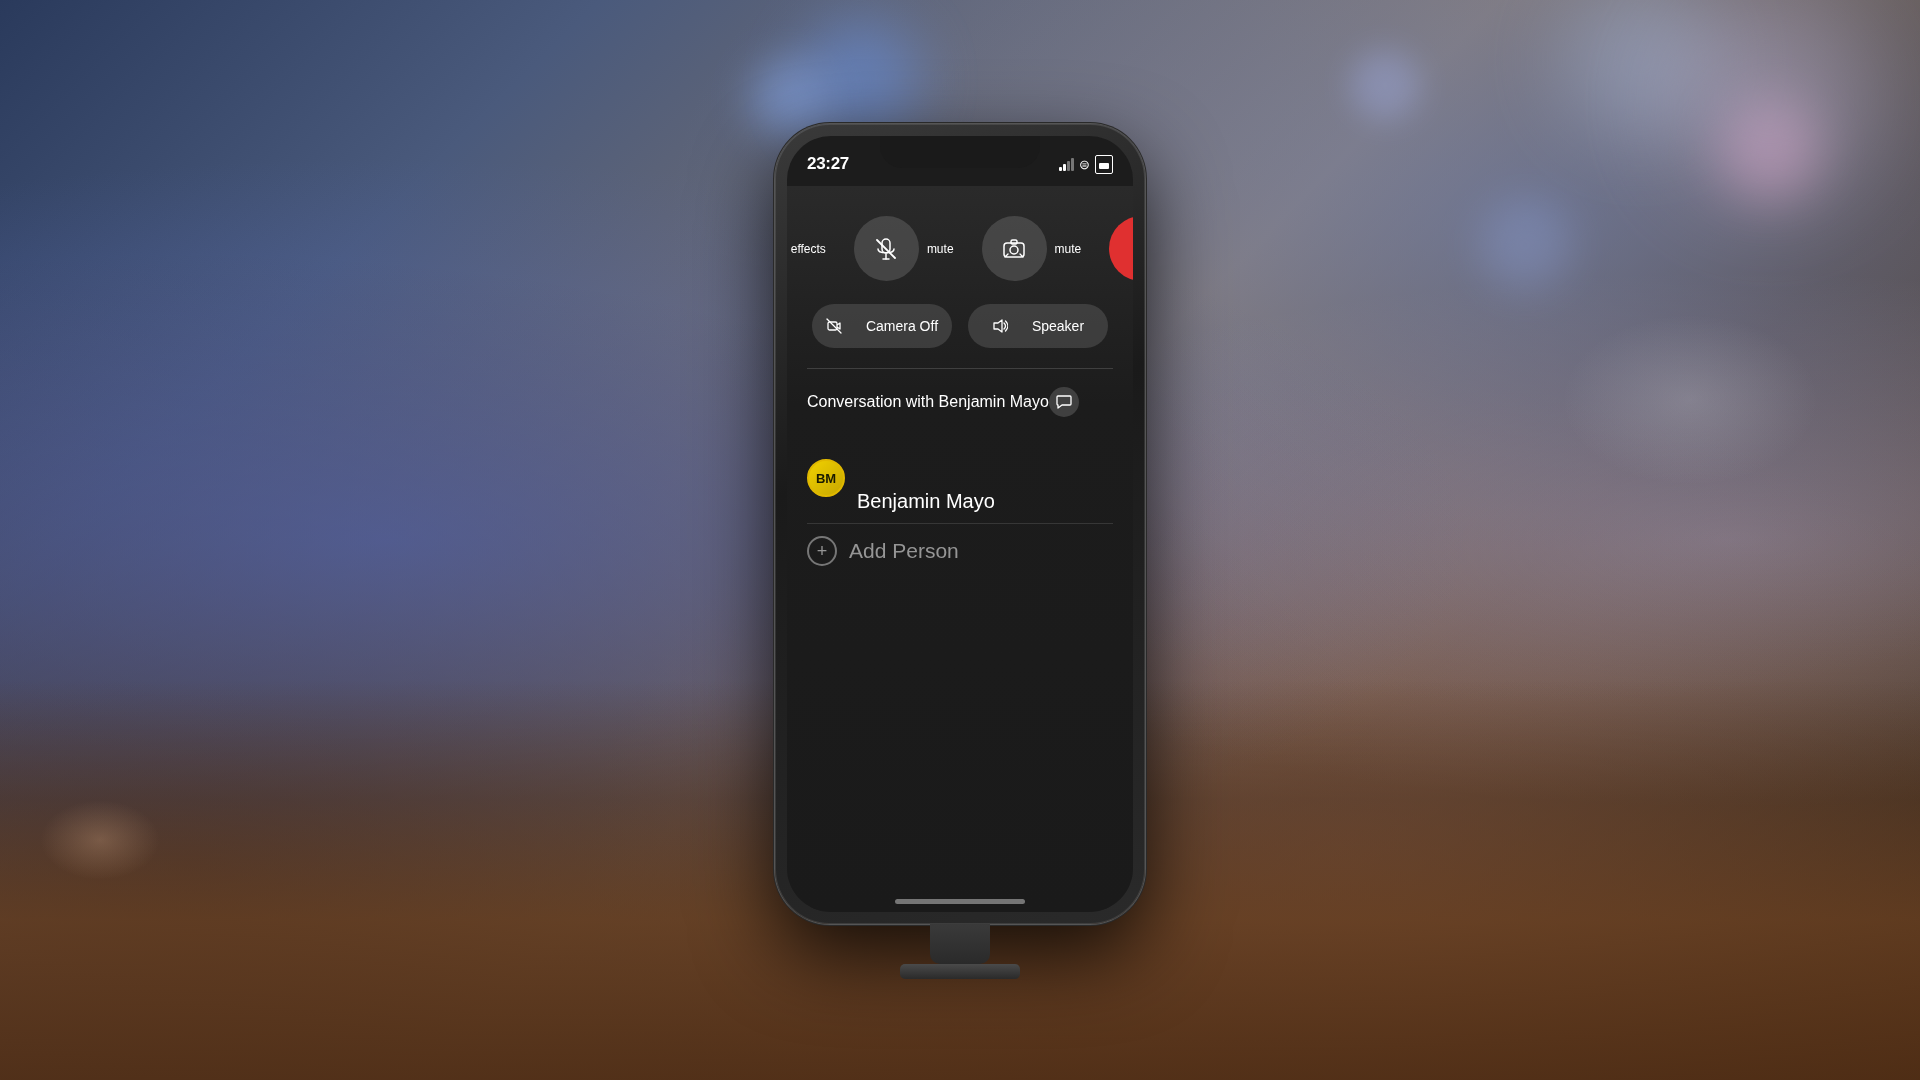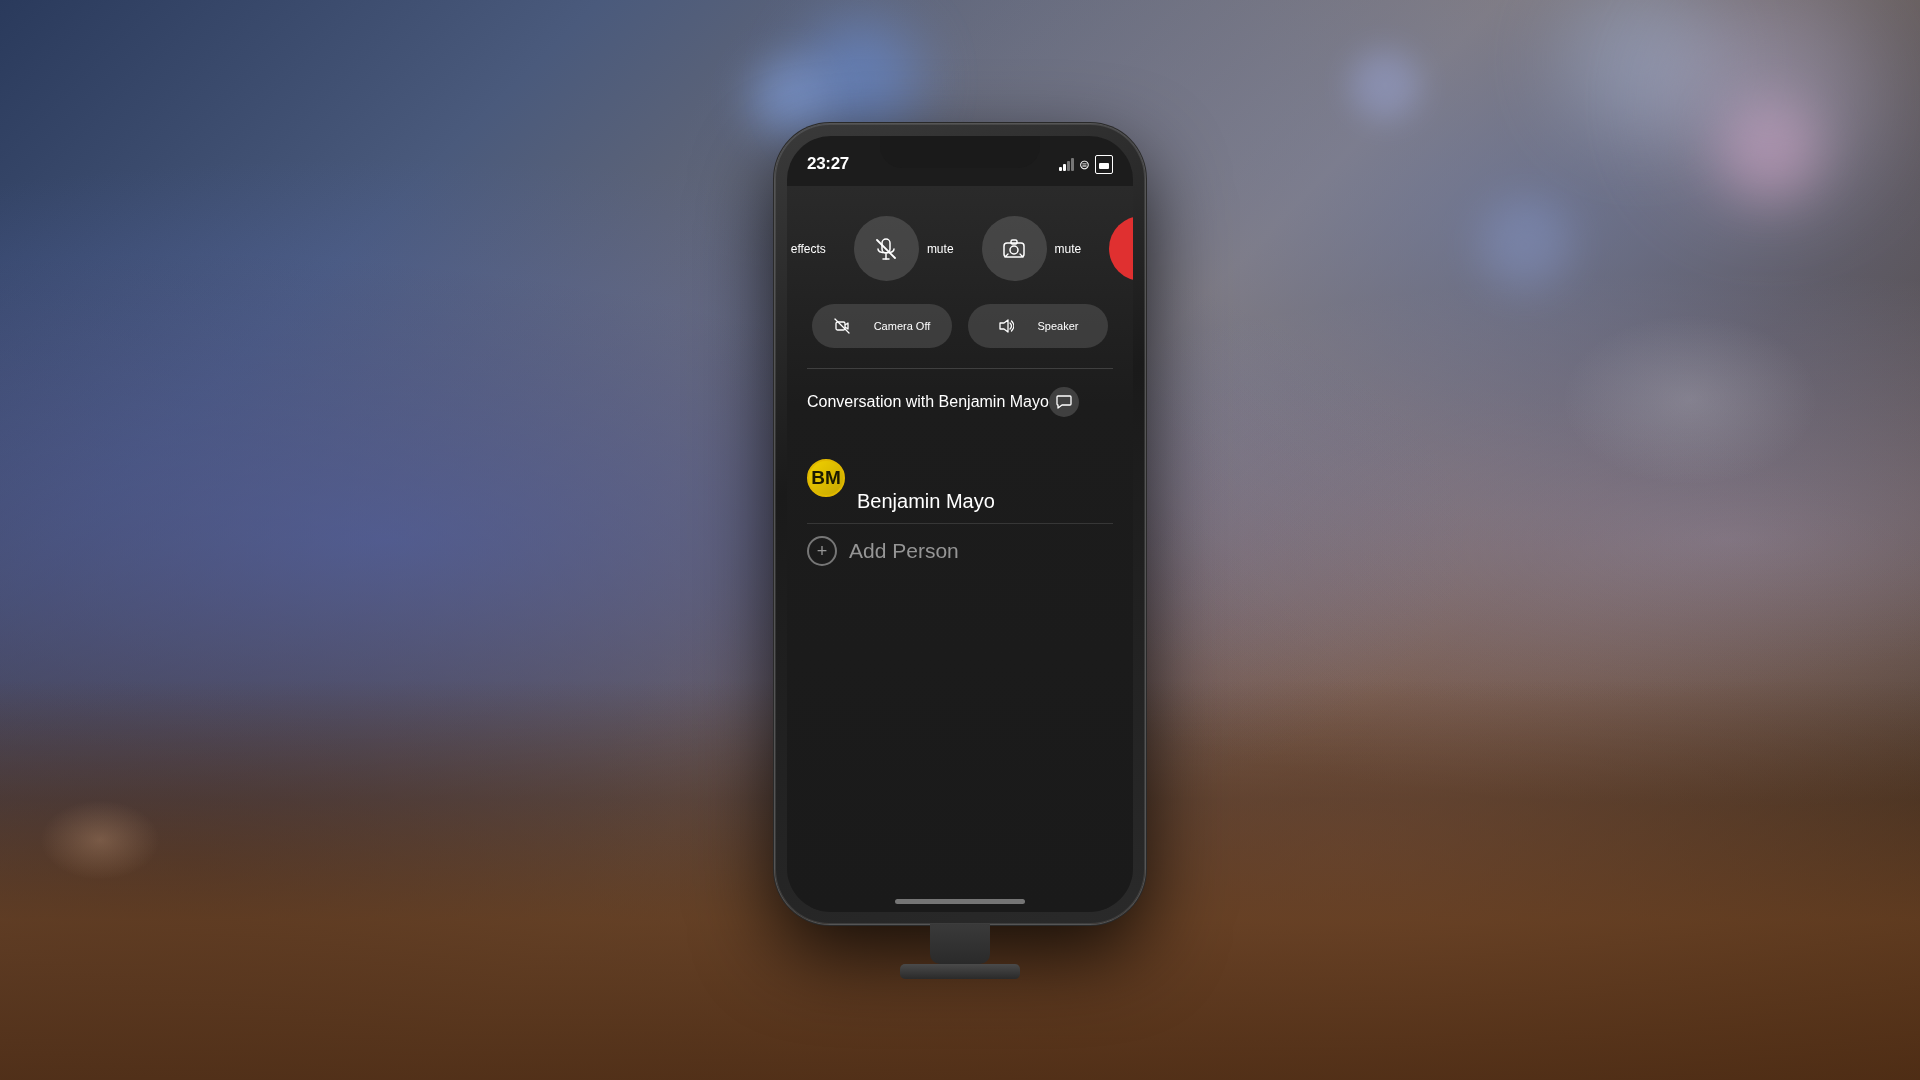--- a/index.html
+++ b/index.html
@@ -201,21 +201,21 @@
       flex: 1;
       max-width: 140px;
       height: 44px;
       border-radius: 22px;
       background: rgba(90, 90, 90, 0.5);
       display: flex;
       align-items: center;
       justify-content: center;
       gap: 24px;
       color: white;
-      font-size: 11px;
+      font-size: 14px;
       cursor: pointer;
     }
 
     
     .divider {
       height: 1px;
       background: rgba(255,255,255,0.15);
       margin: 0 20px;
     }
 
@@ -259,21 +259,21 @@
 
     .avatar {
       width: 38px;
       height: 38px;
       border-radius: 50%;
       background: linear-gradient(135deg, #f0d000, #c8a800);
       display: flex;
       align-items: center;
       justify-content: center;
       color: #1a1a00;
-      font-size: 19px;
+      font-size: 13px;
       font-weight: 700;
       border: 2px solid #e0b800;
     }
 
     .contact-name {
       color: white;
       font-size: 20px;
       margin-top: 47px;
     }
 

